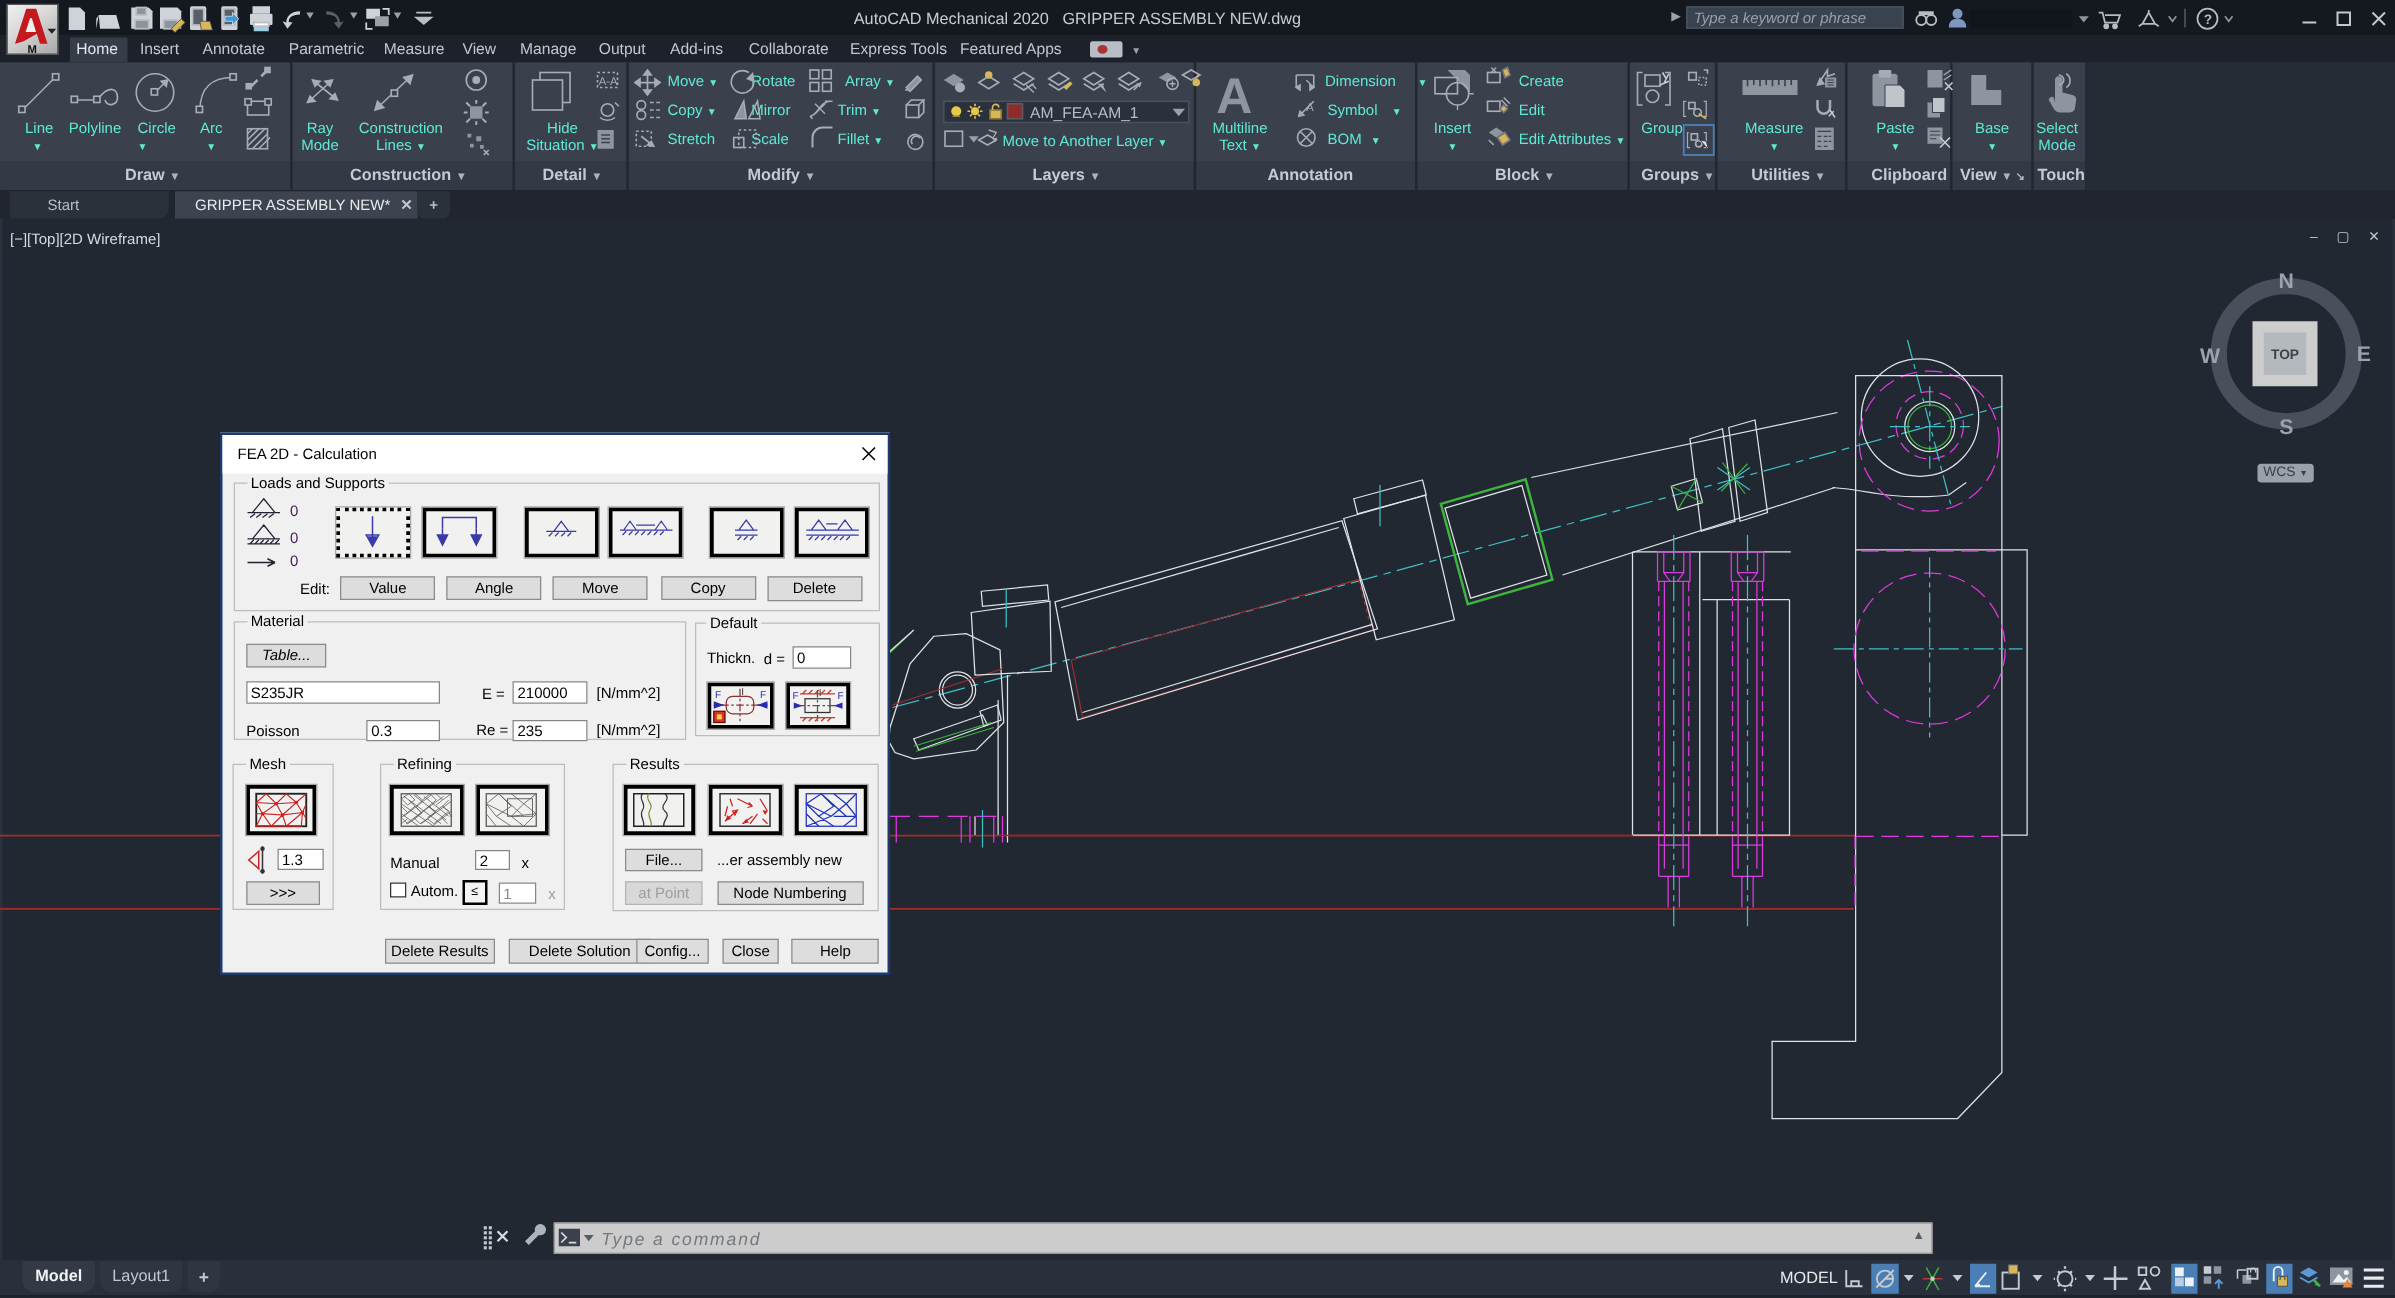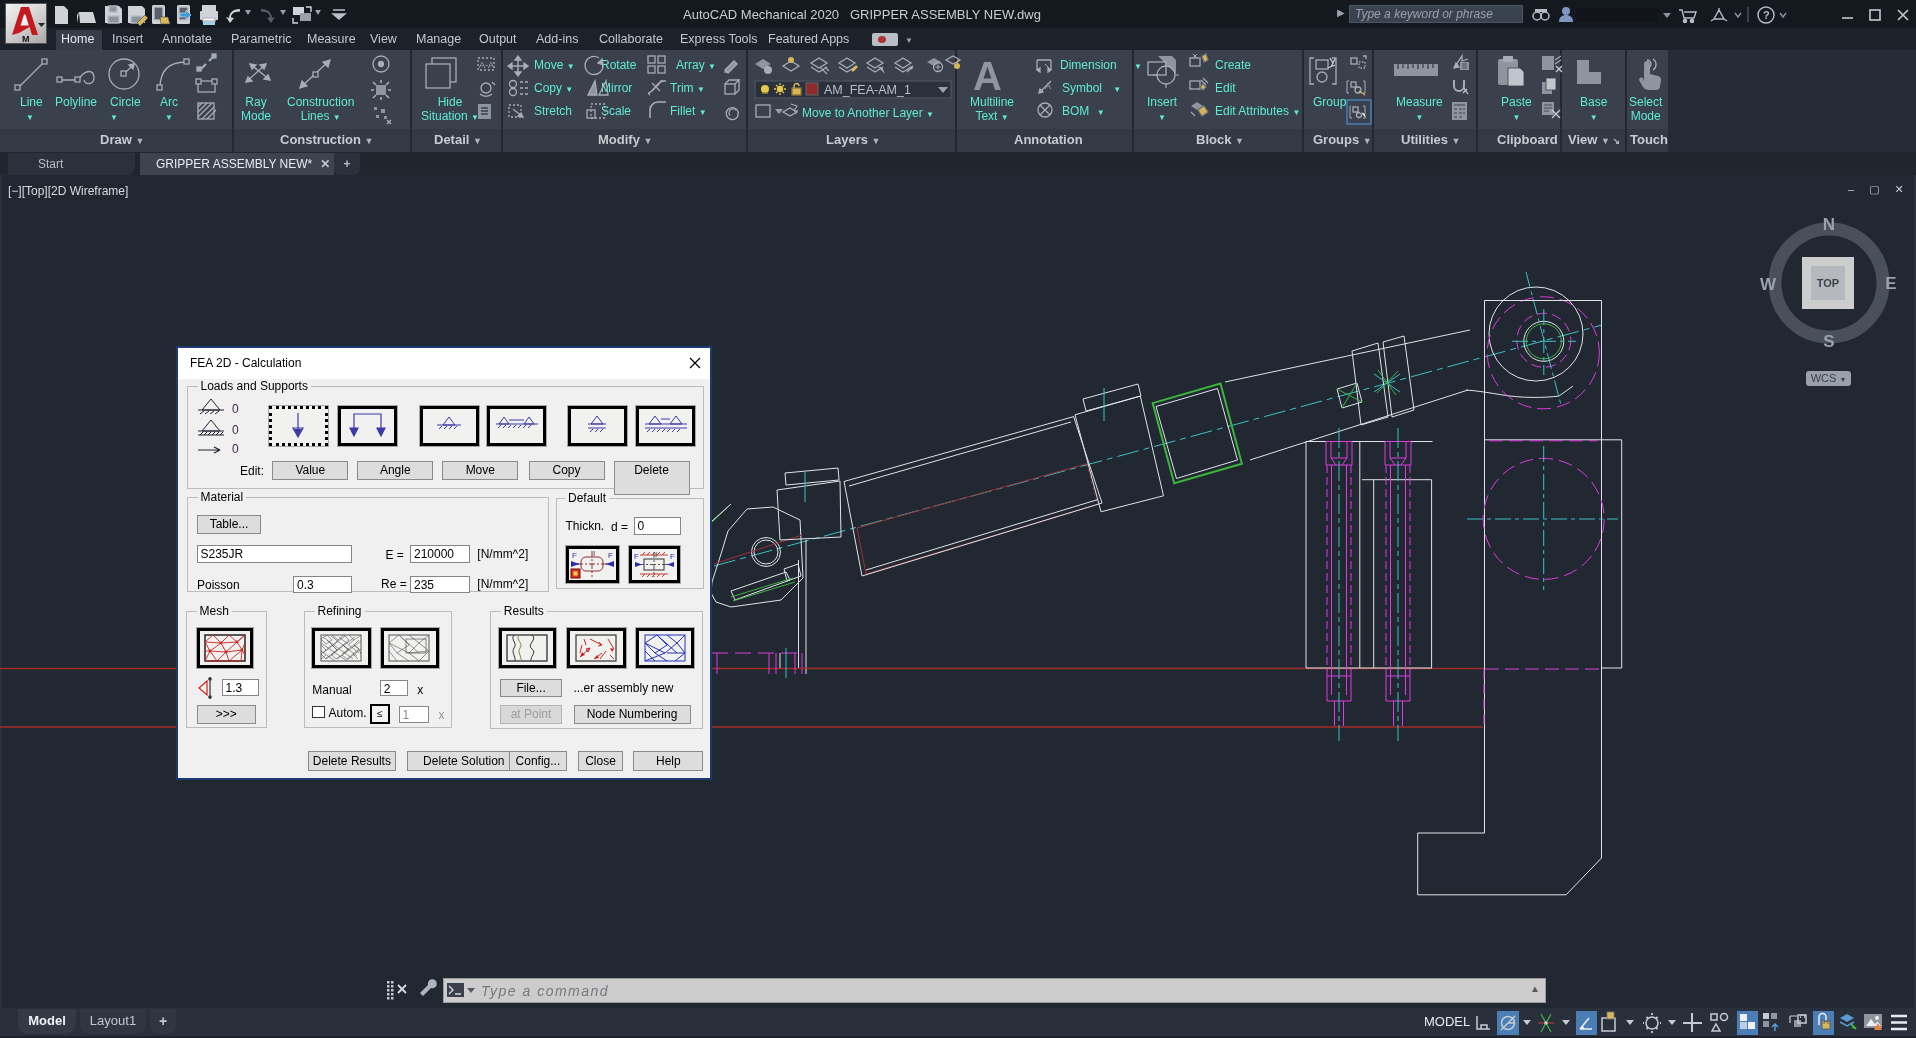--- a/index.html
+++ b/index.html
@@ -806,23 +806,23 @@
         <g stroke="#3a3aa8" fill="none">
           <path d="M16 7 l6 8 h-12 z M37 7 l6 8 h-12 z M22 10 H31 M6 15 h42 M6 19 h42 M8 23 l3 -3 M13 23 l3 -3 M18 23 l3 -3 M23 23 l3 -3 M28 23 l3 -3 M33 23 l3 -3 M38 23 l3 -3"></path>
         </g>
       </svg>
   </div>
   <div class="dtext" style="left:62px;top:116px;">Edit:</div>
   <div class="wbtn" style="left:94.3px;top:113px;width:76px;height:19px;line-height:17px;">Value</div>
   <div class="wbtn" style="left:179.3px;top:113px;width:76px;height:19px;line-height:17px;">Angle</div>
   <div class="wbtn" style="left:264.3px;top:113px;width:76px;height:19px;line-height:17px;">Move</div>
   <div class="wbtn" style="left:350.5px;top:113px;width:76px;height:19px;line-height:17px;">Copy</div>
-  <div class="wbtn" style="left:435.5px;top:113px;width:76px;height:34px;line-height:17px;">Delete</div>
-
-  <div class="wbtn" style="left:19px;top:167px;width:64px;height:19px;line-height:17px;">Table...</div>
+  <div class="wbtn" style="left:435.5px;top:113px;width:76px;height:20px;line-height:17px;">Delete</div>
+
+  <div class="wbtn" style="left:19px;top:167px;width:64px;height:19px;line-height:17px;font-style:italic;">Table...</div>
   <div class="tfield" style="left:18.5px;top:197px;width:155.5px;height:17.5px;">S235JR</div>
   <div class="dtext" style="left:207.5px;top:199.5px;">E =</div>
   <div class="tfield" style="left:232px;top:196.5px;width:60px;height:18px;">210000</div>
   <div class="dtext" style="left:299.3px;top:199px;">[N/mm^2]</div>
   <div class="dtext" style="left:19px;top:229.5px;">Poisson</div>
   <div class="tfield" style="left:115px;top:228px;width:59px;height:16.5px;">0.3</div>
   <div class="dtext" style="left:203px;top:229px;">Re =</div>
   <div class="tfield" style="left:232px;top:228px;width:60px;height:16.5px;">235</div>
   <div class="dtext" style="left:299.3px;top:229px;">[N/mm^2]</div>
 

